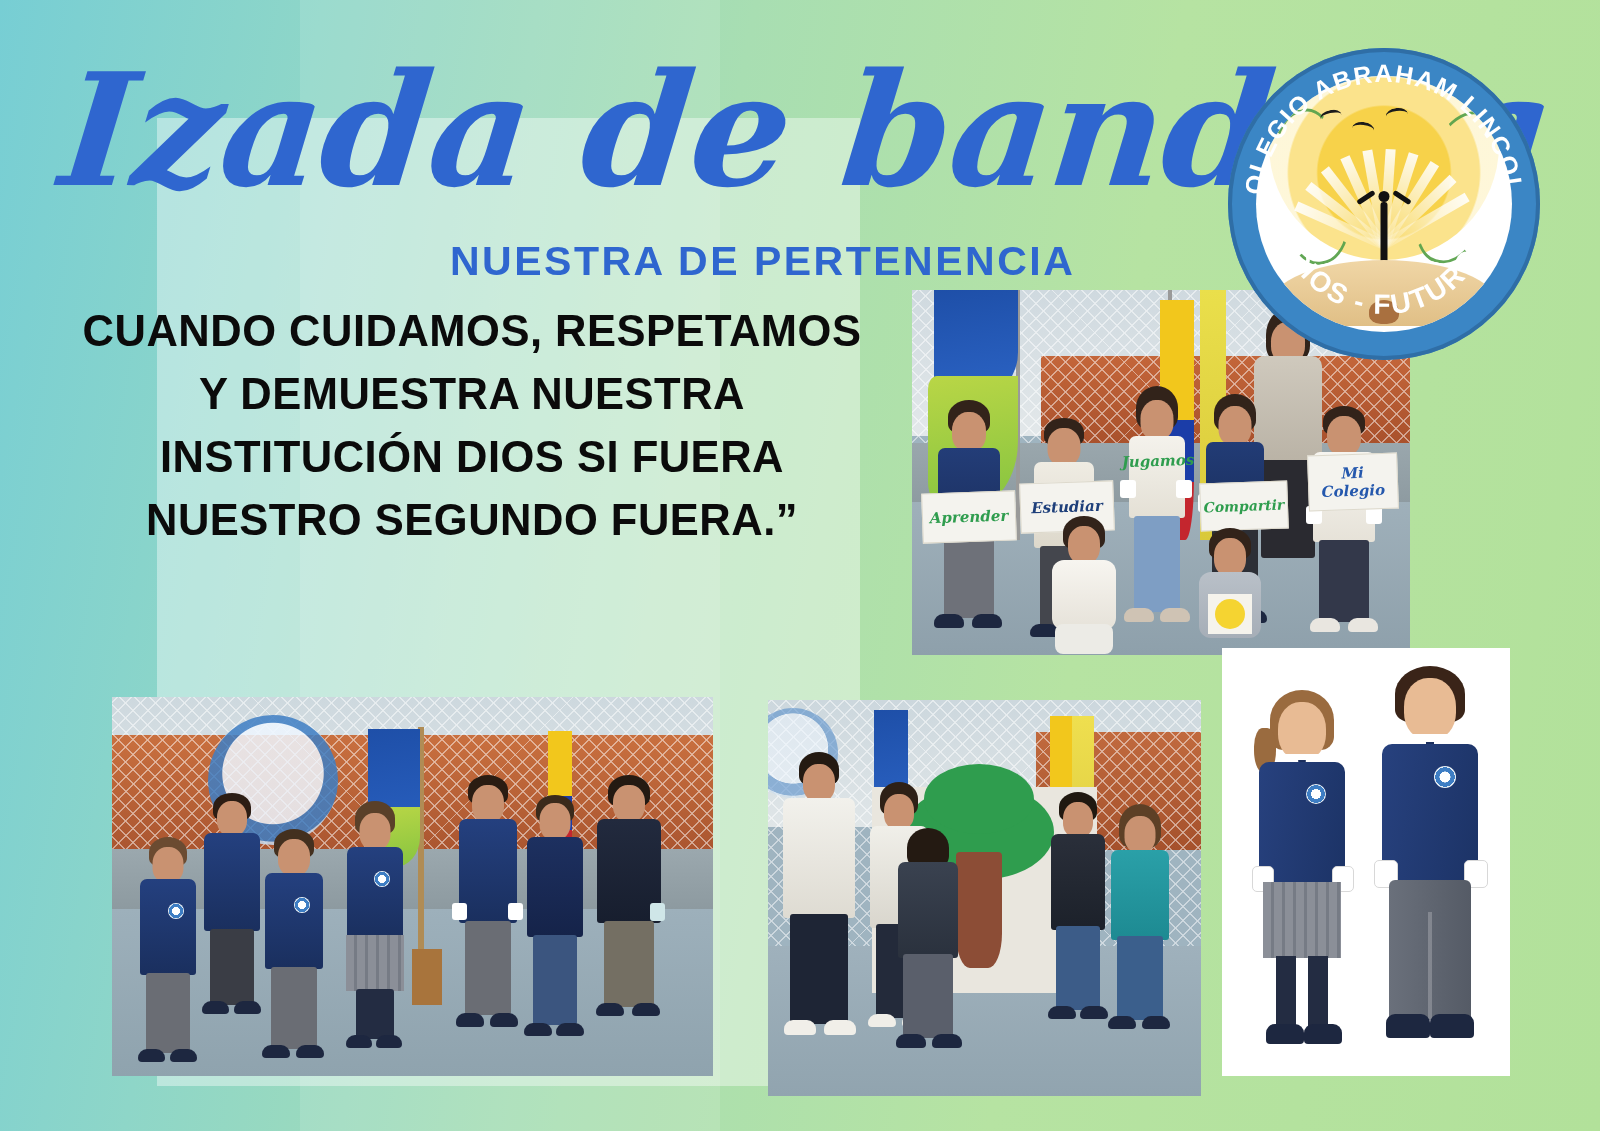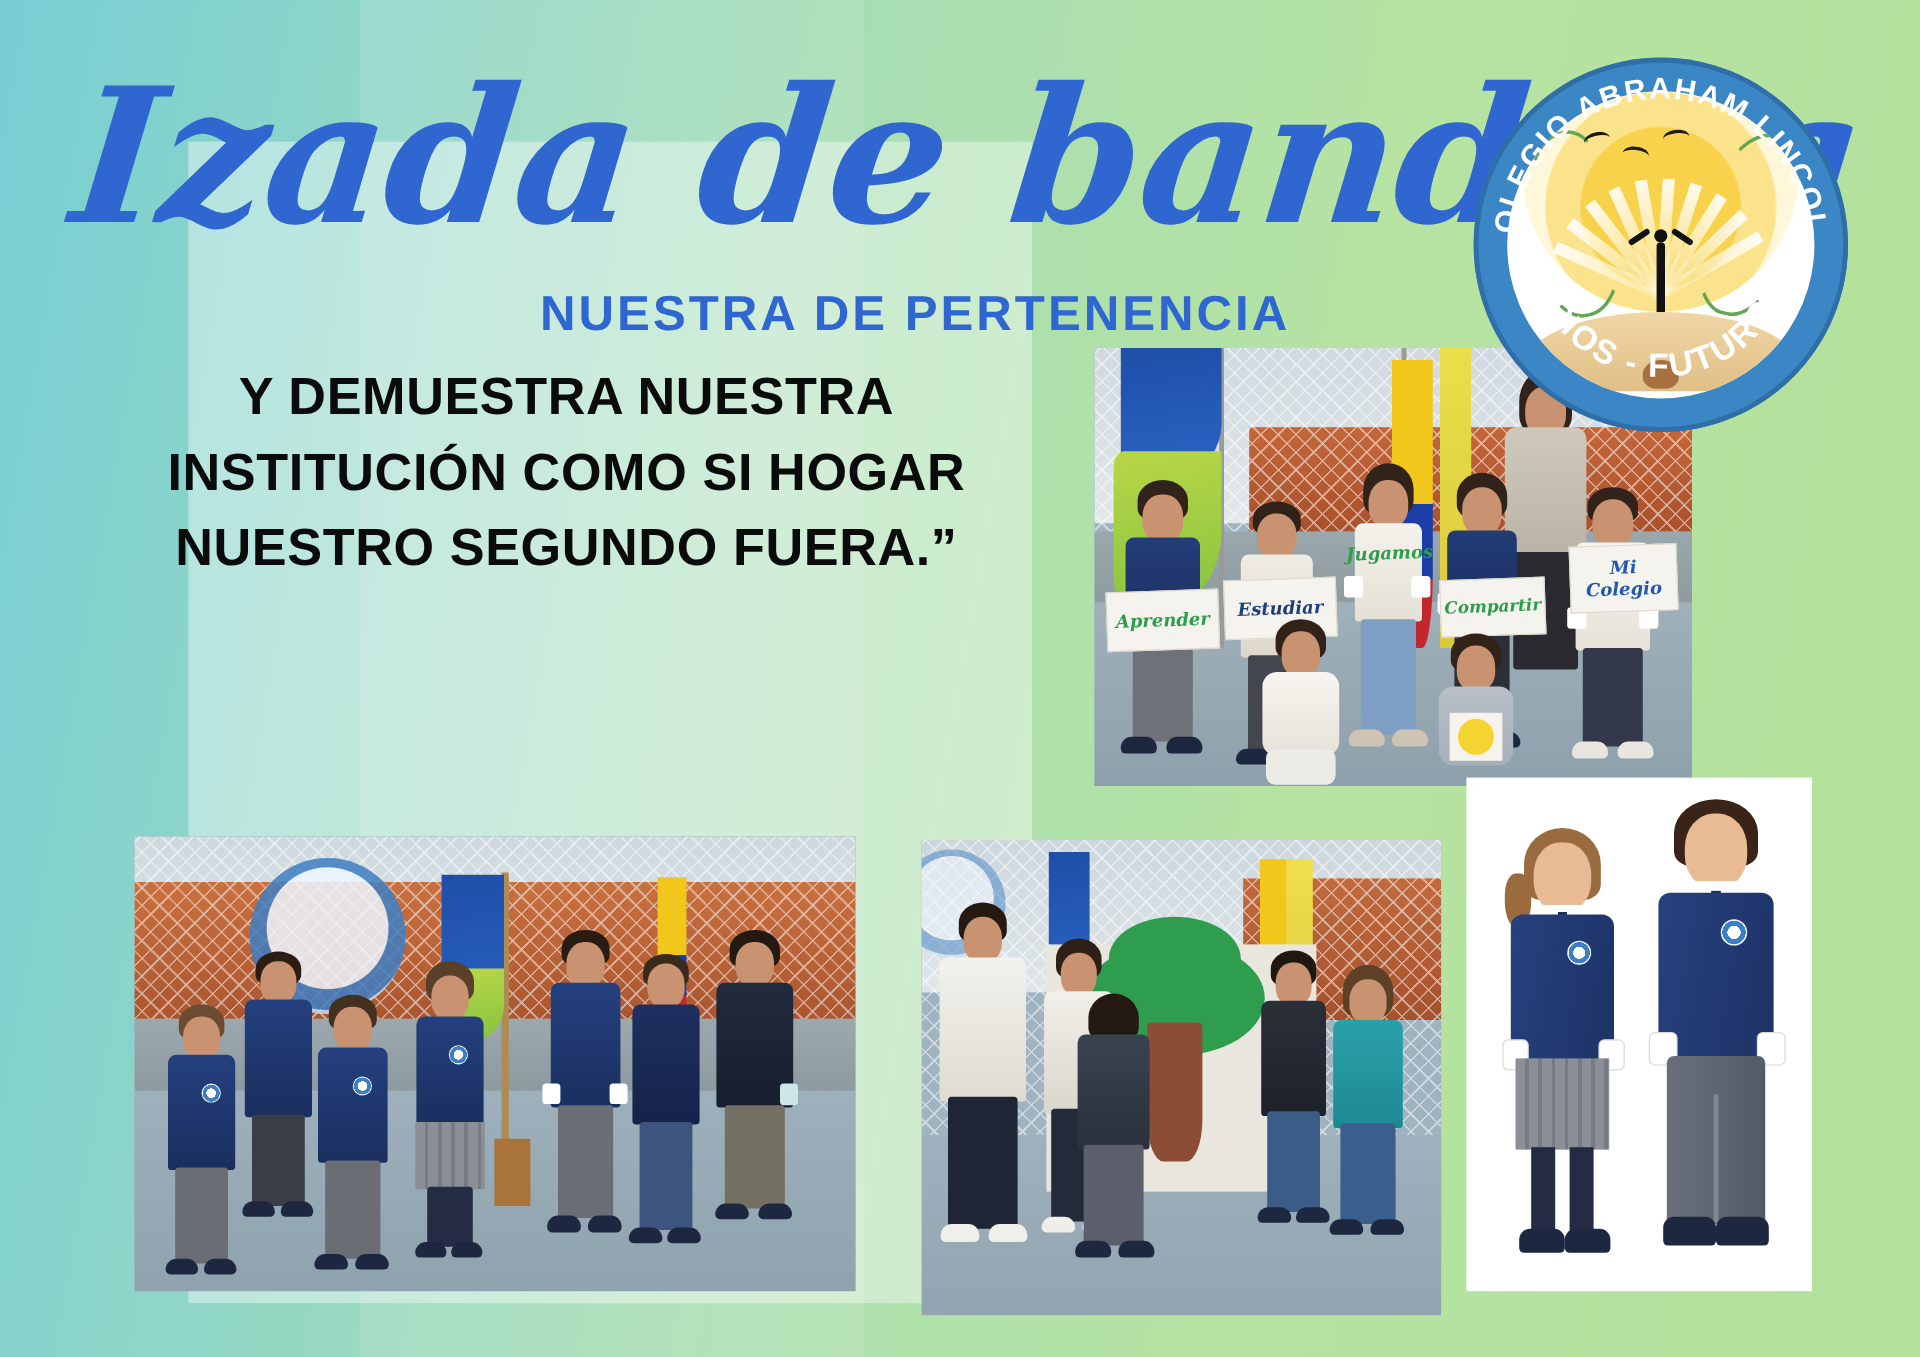--- a/index.html
+++ b/index.html
@@ -173,22 +173,23 @@
 
 <div id="poster">
 
   <div class="panel" id="panel-soft"></div>
   <div class="panel" id="panel-main"></div>
 
   <div id="headline">Izada de bandera</div>
   <div id="subtitle">NUESTRA DE PERTENENCIA</div>
 
   <div id="quote">
+    <span class="ln">CUANDO CUIDAMOS, RESPETAMOS</span>
     <span class="ln">Y DEMUESTRA NUESTRA</span>
-    <span class="ln">INSTITUCIÓN COMO SI HOGAR</span>
+    <span class="ln">INSTITUCIÓN DIOS SI FUERA</span>
     <span class="ln">NUESTRO SEGUNDO FUERA.”</span>
   </div>
 
   <div class="photo" id="photo-signs">
     <div class="ph1-sky"></div>
     <div class="ph1-bricks"></div>
     <div class="fence"></div>
     <div class="ph1-wall"></div>
     <div class="ph1-ground"></div>
 

